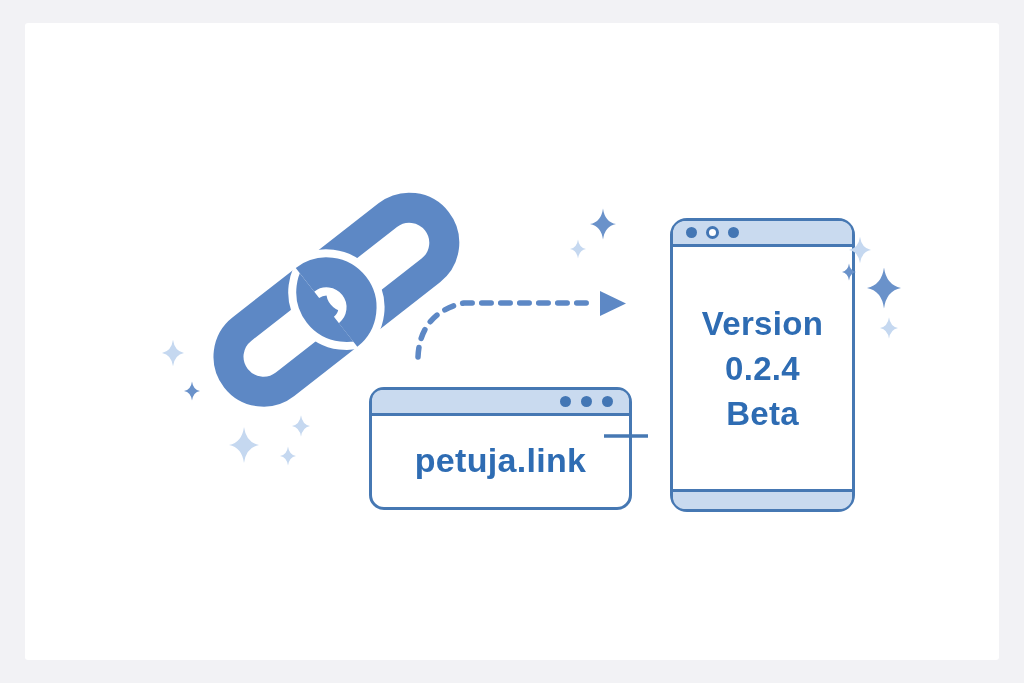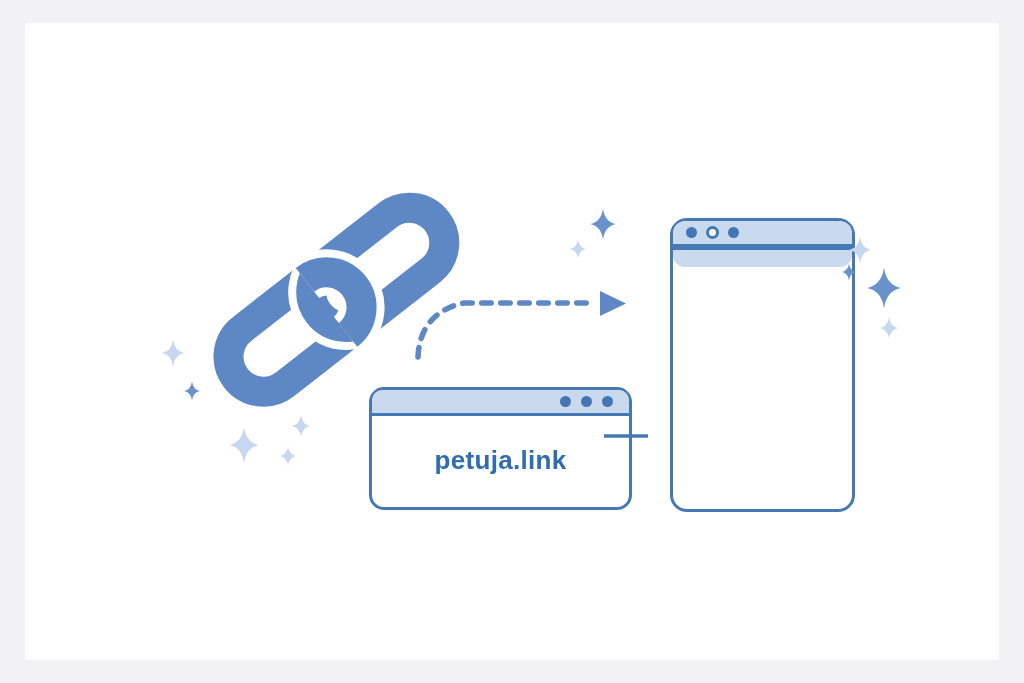--- a/index.html
+++ b/index.html
@@ -39,21 +39,21 @@
     border-bottom:3px solid var(--window-stroke);
     border-radius:10px 10px 0 0;
     display:flex;align-items:center;justify-content:flex-end;
     gap:10px;padding-right:16px;
   }
   .dot{width:11px;height:11px;border-radius:50%;background:var(--dot);flex:0 0 auto;}
   .dot.hollow{width:13px;height:13px;background:var(--card);border:3px solid var(--dot);}
   .browser-body{
     height:calc(100% - 29px);
     display:flex;align-items:center;justify-content:center;
-    font-size:26px;font-weight:700;color:var(--ink);letter-spacing:.3px;
+    font-size:34px;font-weight:700;color:var(--ink);letter-spacing:.3px;
   }
   
   .device{
     left:645px;top:195px;width:185px;height:294px;border-radius:17px;
     display:flex;flex-direction:column;
   }
   .device-topbar{
     height:26px;background:var(--bar-fill);
     border-bottom:3px solid var(--window-stroke);
     border-radius:12px 12px 0 0;
@@ -85,20 +85,25 @@
         <span>petuja.link</span>
       </div>
     </div>
 
     <div class="win device">
       <div class="device-topbar">
         <span class="dot"></span>
         <span class="dot hollow"></span>
         <span class="dot"></span>
       </div>
+      <div class="device-screen">
+        <div>Version</div>
+        <div>0.2.4</div>
+        <div>Beta</div>
+      </div>
       <div class="device-bottombar"></div>
     </div>
   </div>
 
   <svg class="art" width="1024" height="683" viewBox="0 0 1024 683">
 
     <g transform="translate(336,300) rotate(-38) translate(-127,0)">
       <rect class="chain-stroke" x="0" y="-35" width="150" height="70" rx="35"></rect>
       <rect class="chain-halo" x="105" y="-35" width="150" height="70" rx="35"></rect>
       <rect class="chain-stroke" x="105" y="-35" width="150" height="70" rx="35"></rect>

